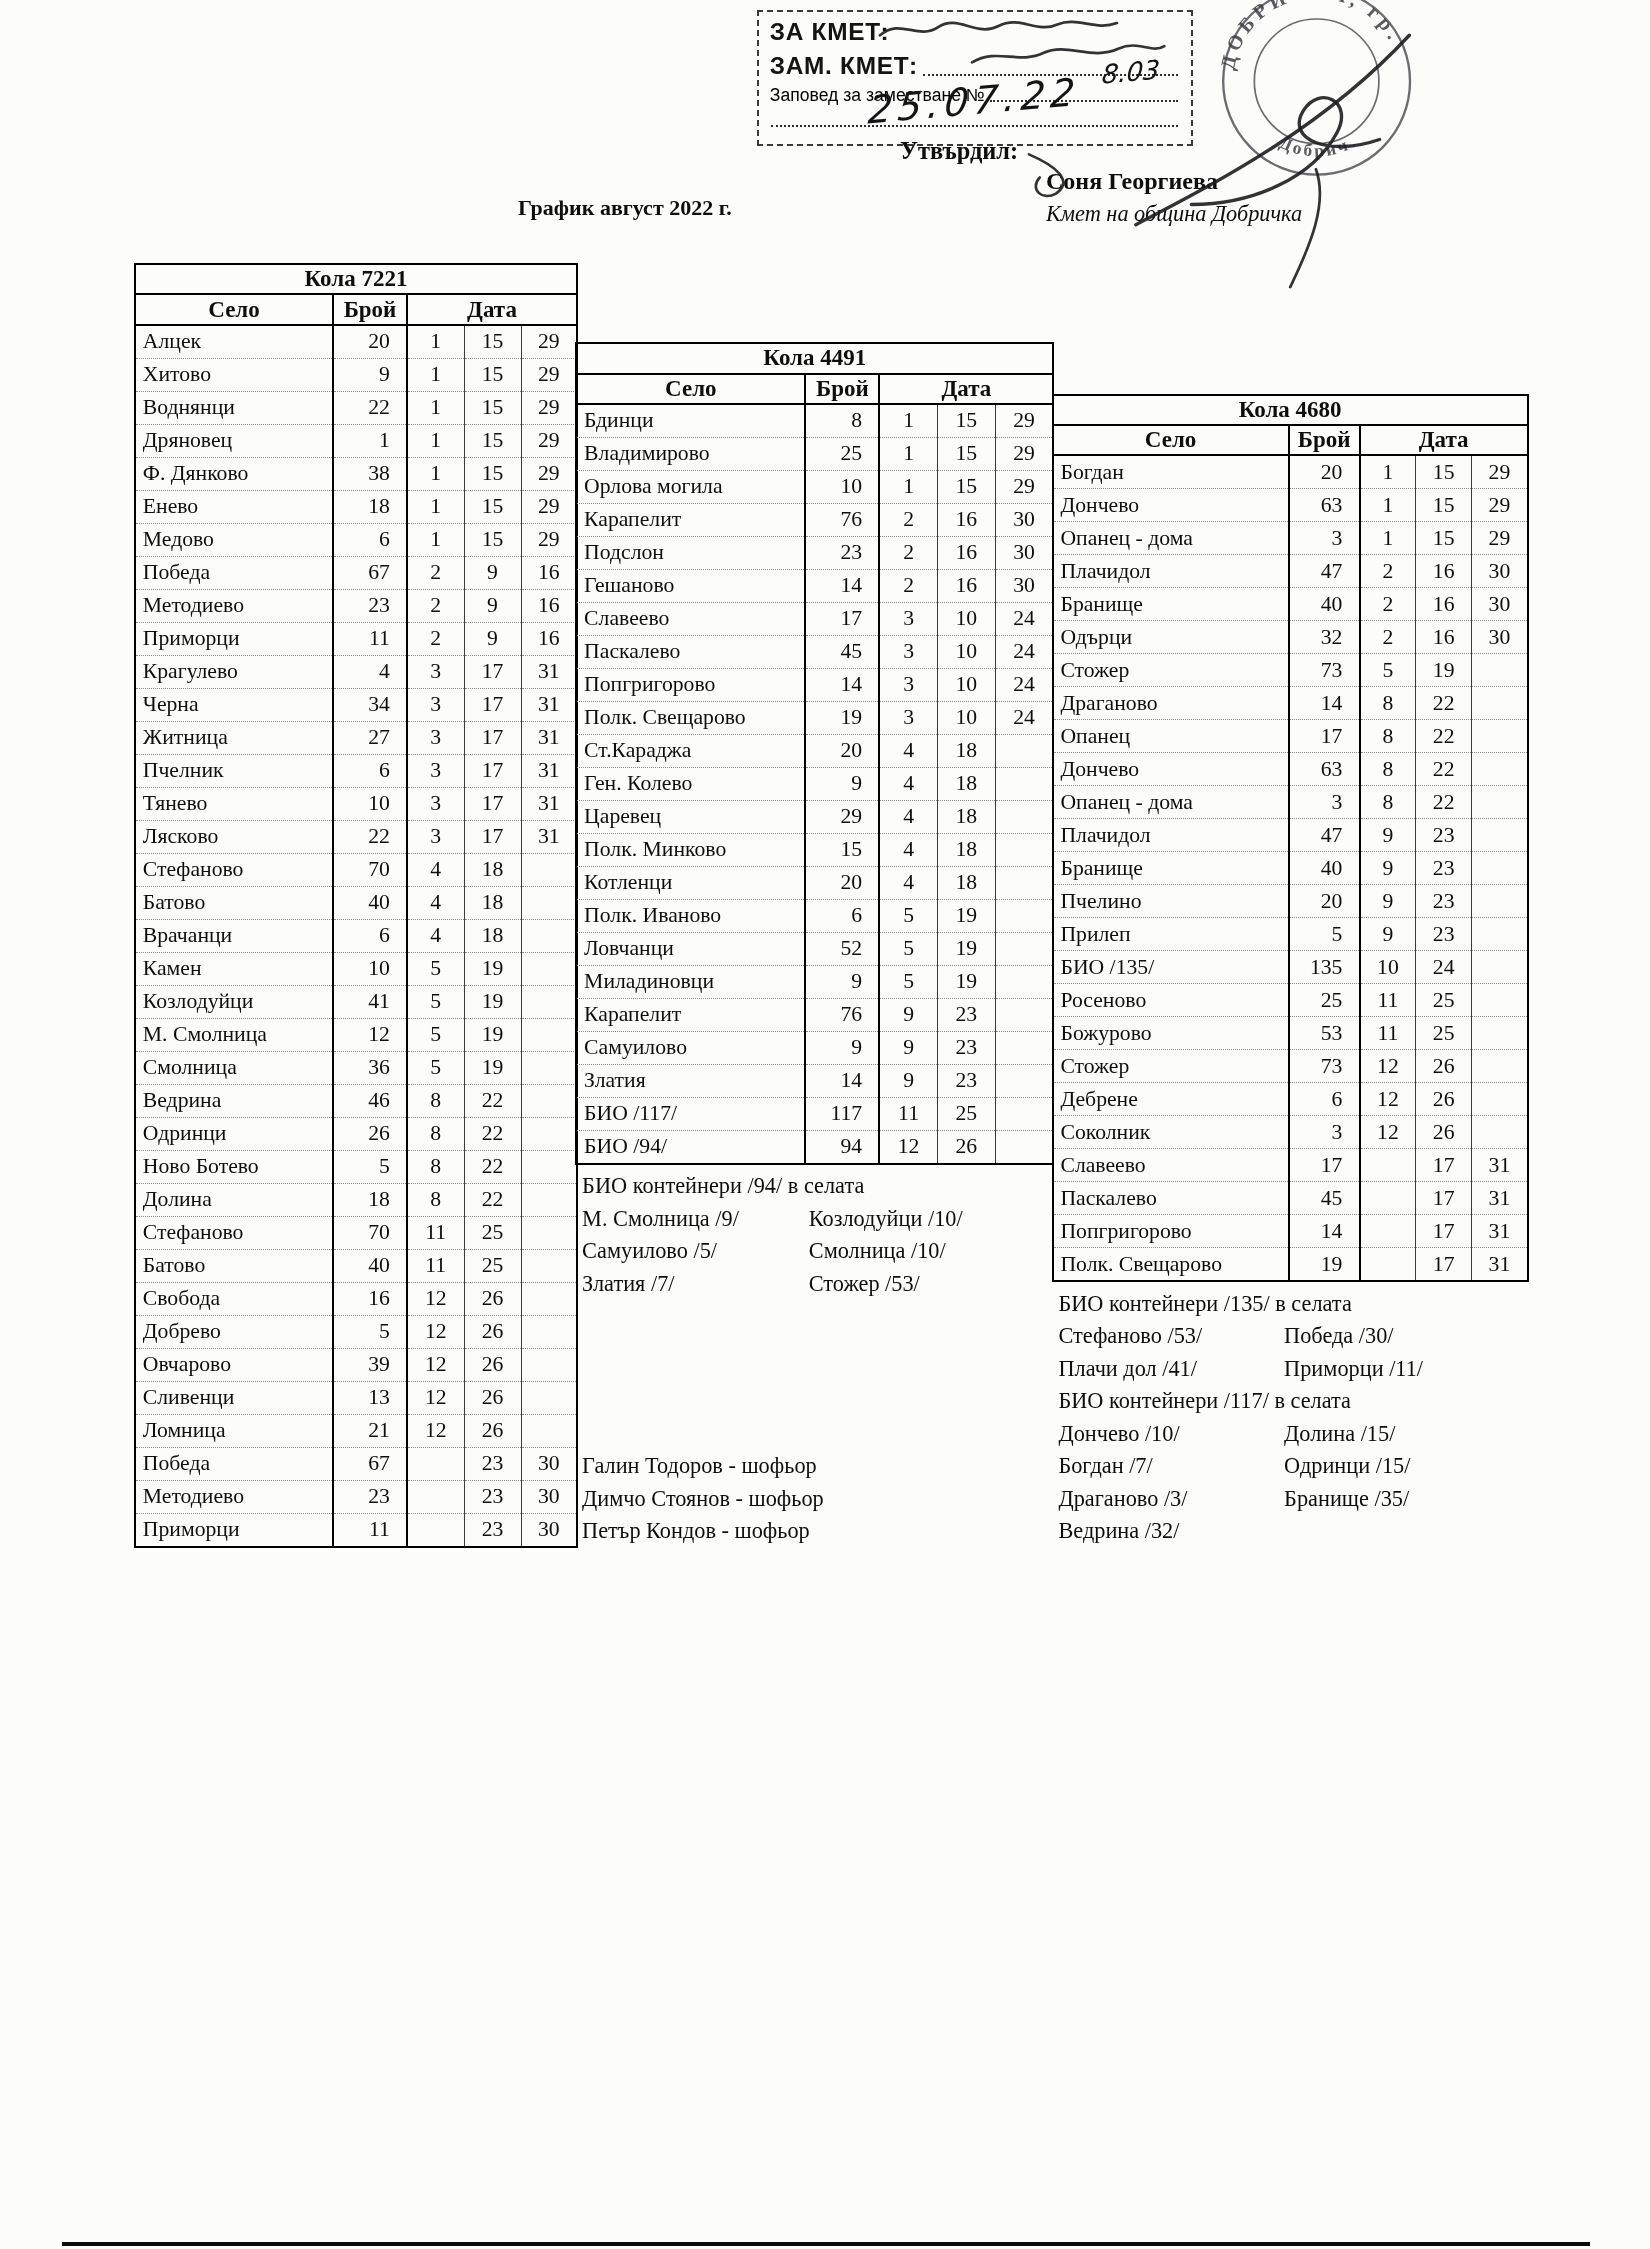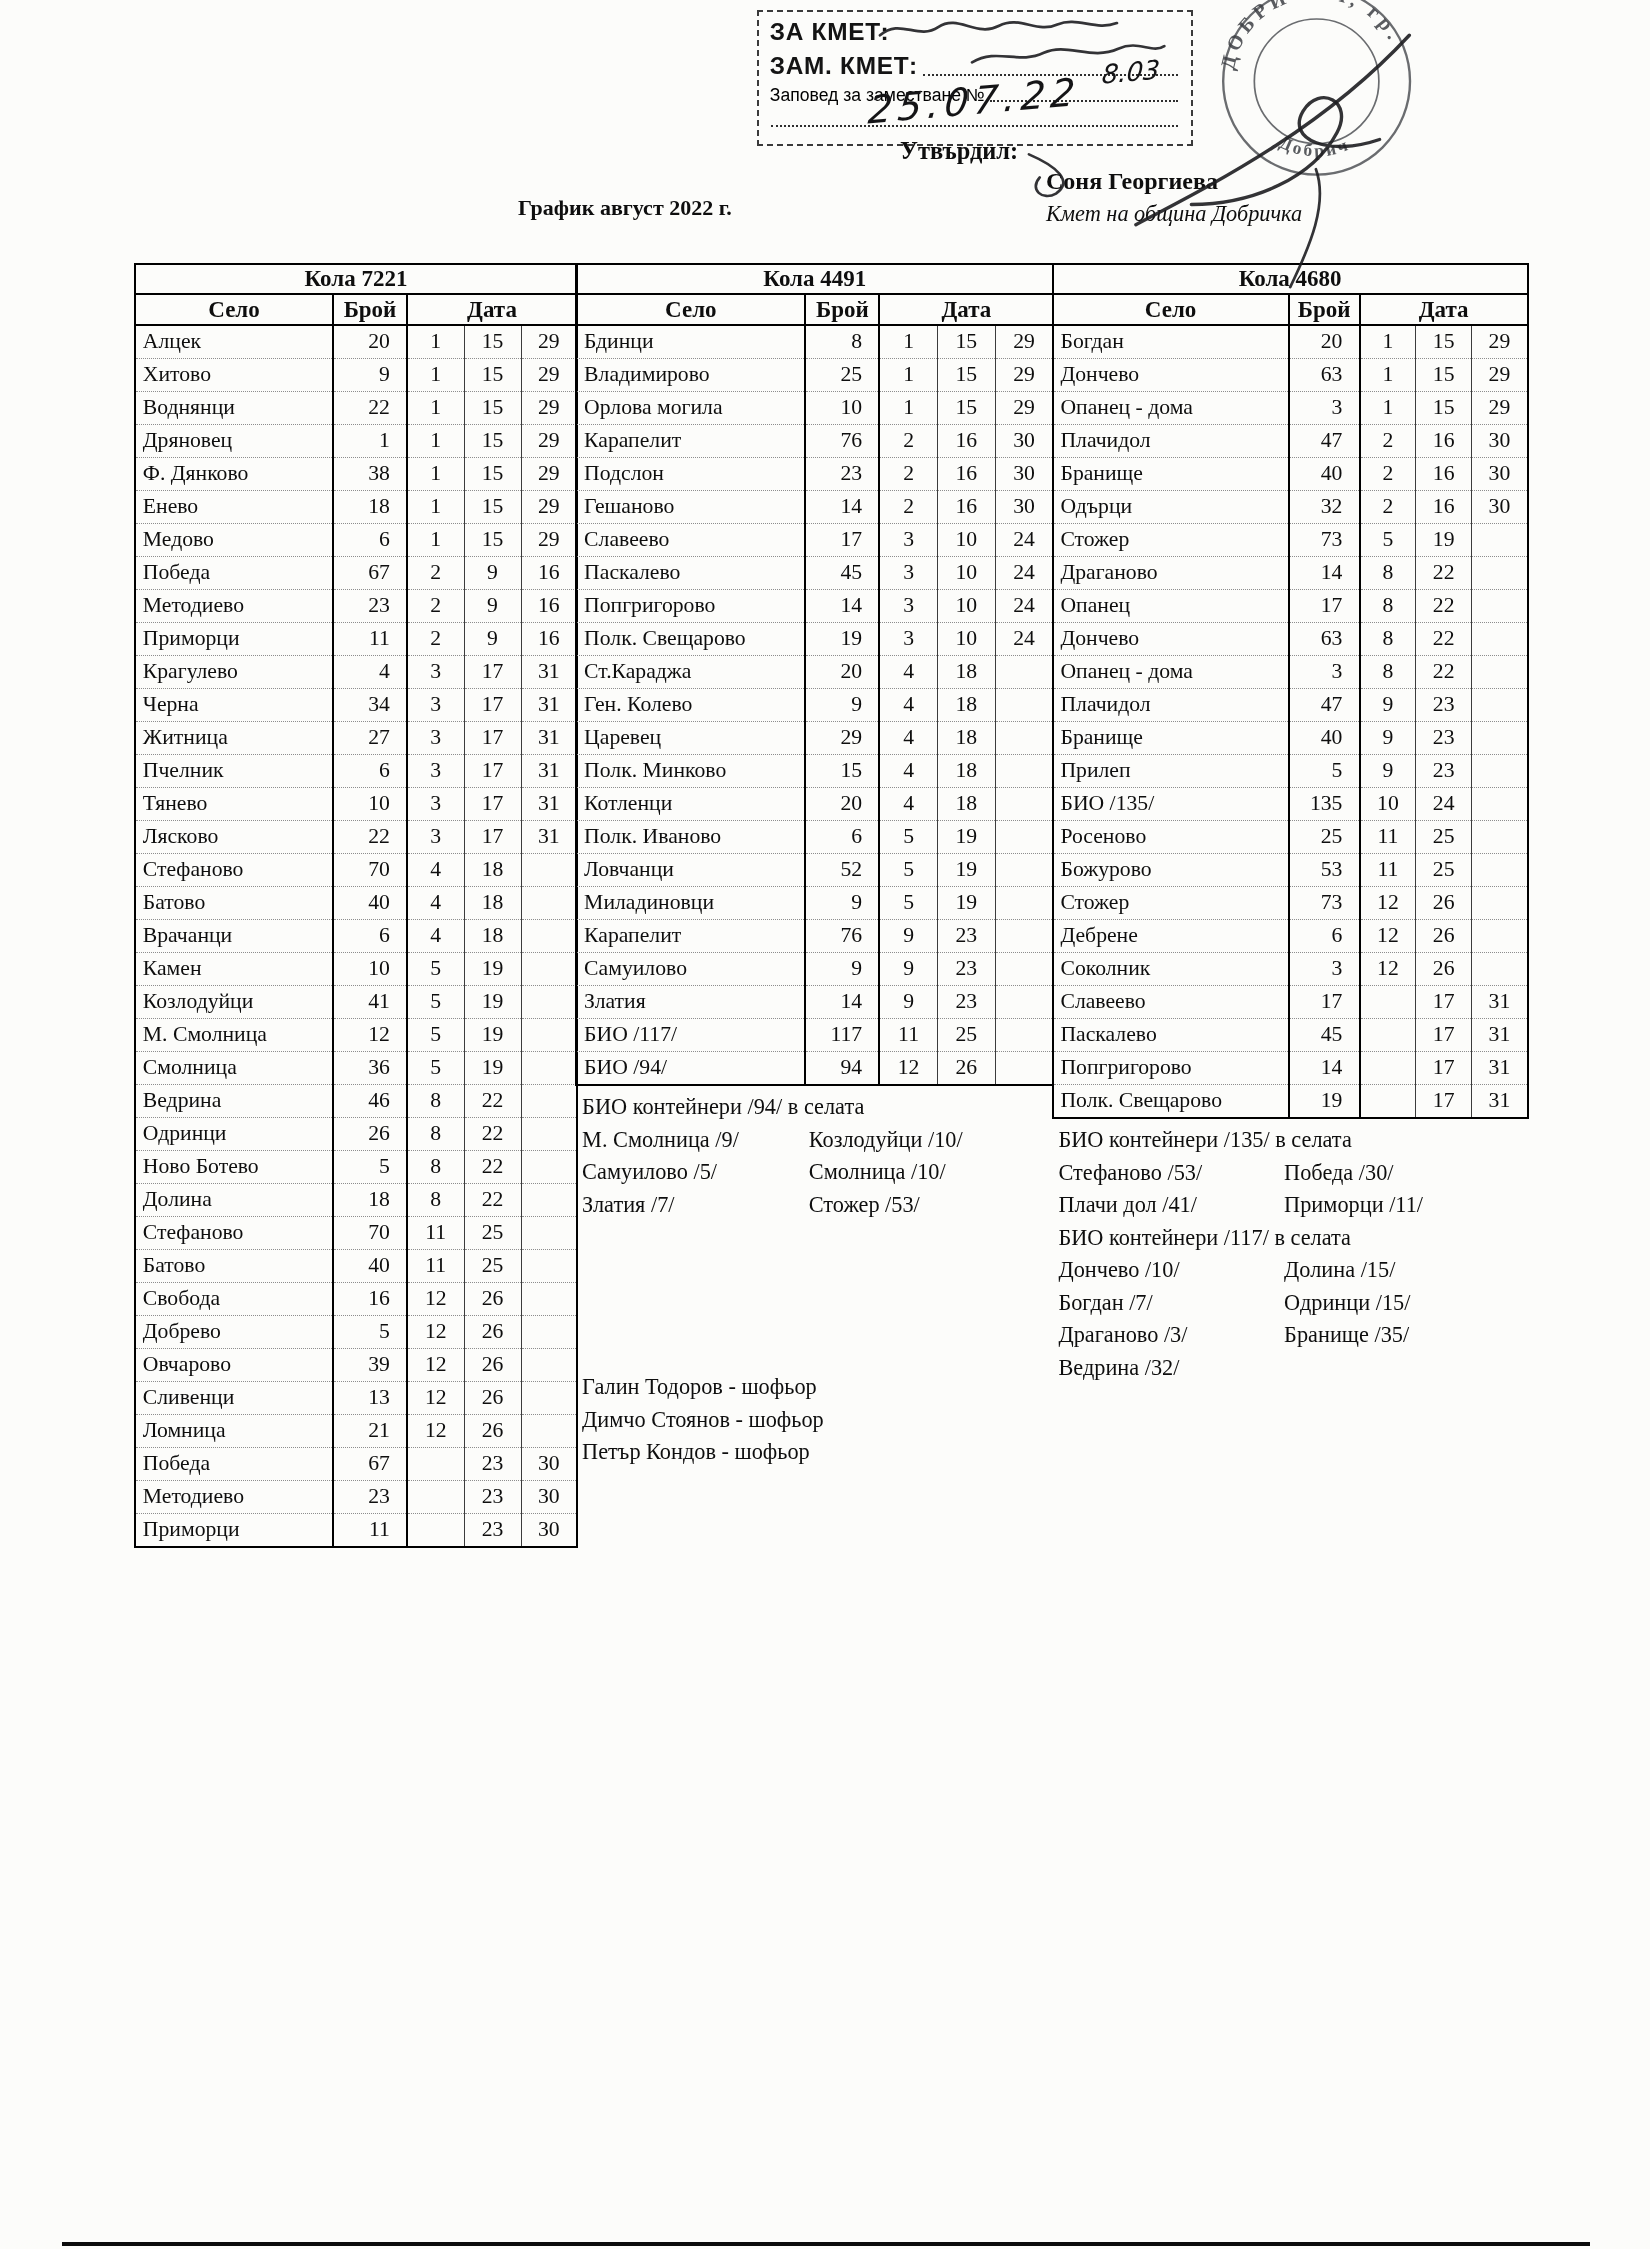--- a/index.html
+++ b/index.html
@@ -32,21 +32,21 @@
   .approver-title{position:absolute;left:1046px;top:201px;font-style:italic;font-size:22.3px;}
   .doc-title{position:absolute;left:518px;top:195px;font-weight:bold;font-size:22px;}
   .overlay{position:absolute;left:0;top:0;width:1651px;height:325px;z-index:5;pointer-events:none;}
   .ink{fill:none;stroke:#1d1d20;stroke-width:4;stroke-linecap:round;opacity:.9;}
   .ink.big{stroke-width:5;}
   .stamp-ring{fill:none;stroke:#45474c;opacity:.8;}
   .stamp-arc{font-family:"Liberation Serif",serif;font-weight:bold;font-size:30px;
     letter-spacing:7px;fill:#3d3f44;opacity:.85;}
   .stamp-arc.small{font-size:26px;letter-spacing:4px;}
   
-  .tables-wrap{position:absolute;left:134px;top:263px;display:flex;align-items:flex-start;z-index:1;}
+  .tables-wrap{position:absolute;left:134px;top:263px;display:flex;align-items:flex-end;z-index:1;}
   .col{display:block;}
   .col2,.col3{margin-left:-2.7px;}
   table.vt{border-collapse:collapse;table-layout:fixed;border:2.7px solid #000;}
   .vt th,.vt td{overflow:hidden;white-space:nowrap;padding:0;}
   .vt thead th{font-weight:bold;font-size:23px;text-align:center;height:28.4px;border-bottom:2px solid #000;}
   .vt thead th + th{border-left:2px solid #000;}
   .vt tbody td{height:32px;font-size:21.7px;line-height:31px;border-bottom:1.4px dotted #8d8d8d;}
   .c-vil{text-align:left;padding-left:6.8px !important;}
   .c-cnt{text-align:right;padding-right:16.2px !important;border-left:2px solid #000;}
   .c-dt{text-align:center;}
@@ -707,20 +707,27 @@
               <td class="c-dt c-d3"></td>
             </tr>
             <tr>
               <td class="c-vil">Бранище</td>
               <td class="c-cnt">40</td>
               <td class="c-dt c-d1">9</td>
               <td class="c-dt c-d2">23</td>
               <td class="c-dt c-d3"></td>
             </tr>
             <tr>
+              <td class="c-vil">Пчелино</td>
+              <td class="c-cnt">20</td>
+              <td class="c-dt c-d1">9</td>
+              <td class="c-dt c-d2">23</td>
+              <td class="c-dt c-d3"></td>
+            </tr>
+            <tr>
               <td class="c-vil">Прилеп</td>
               <td class="c-cnt">5</td>
               <td class="c-dt c-d1">9</td>
               <td class="c-dt c-d2">23</td>
               <td class="c-dt c-d3"></td>
             </tr>
             <tr>
               <td class="c-vil">БИО /135/</td>
               <td class="c-cnt">135</td>
               <td class="c-dt c-d1">10</td>

